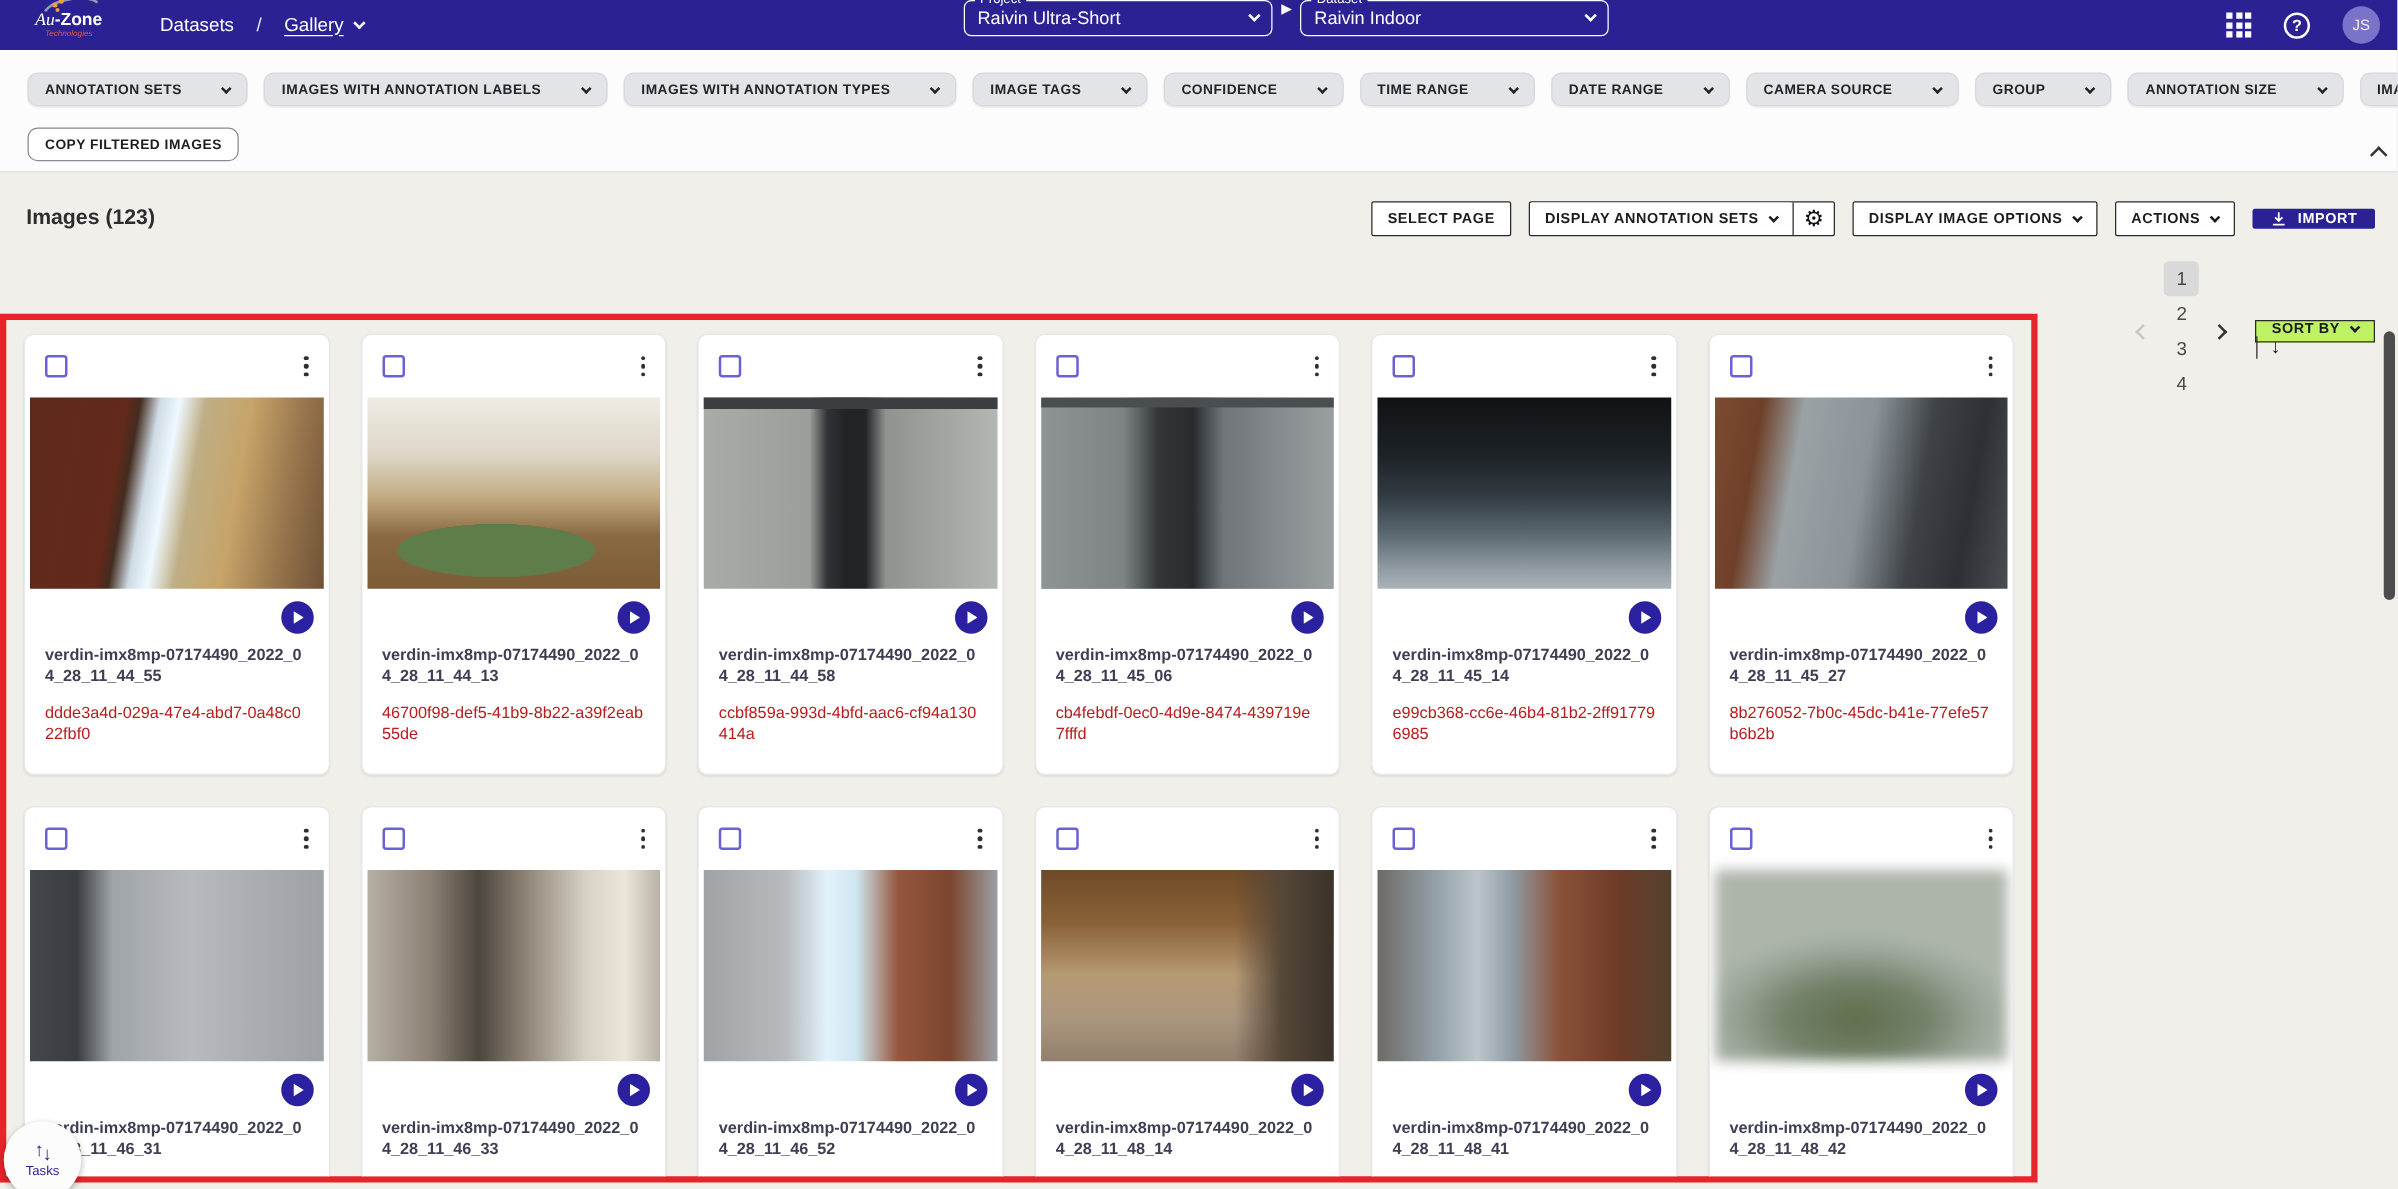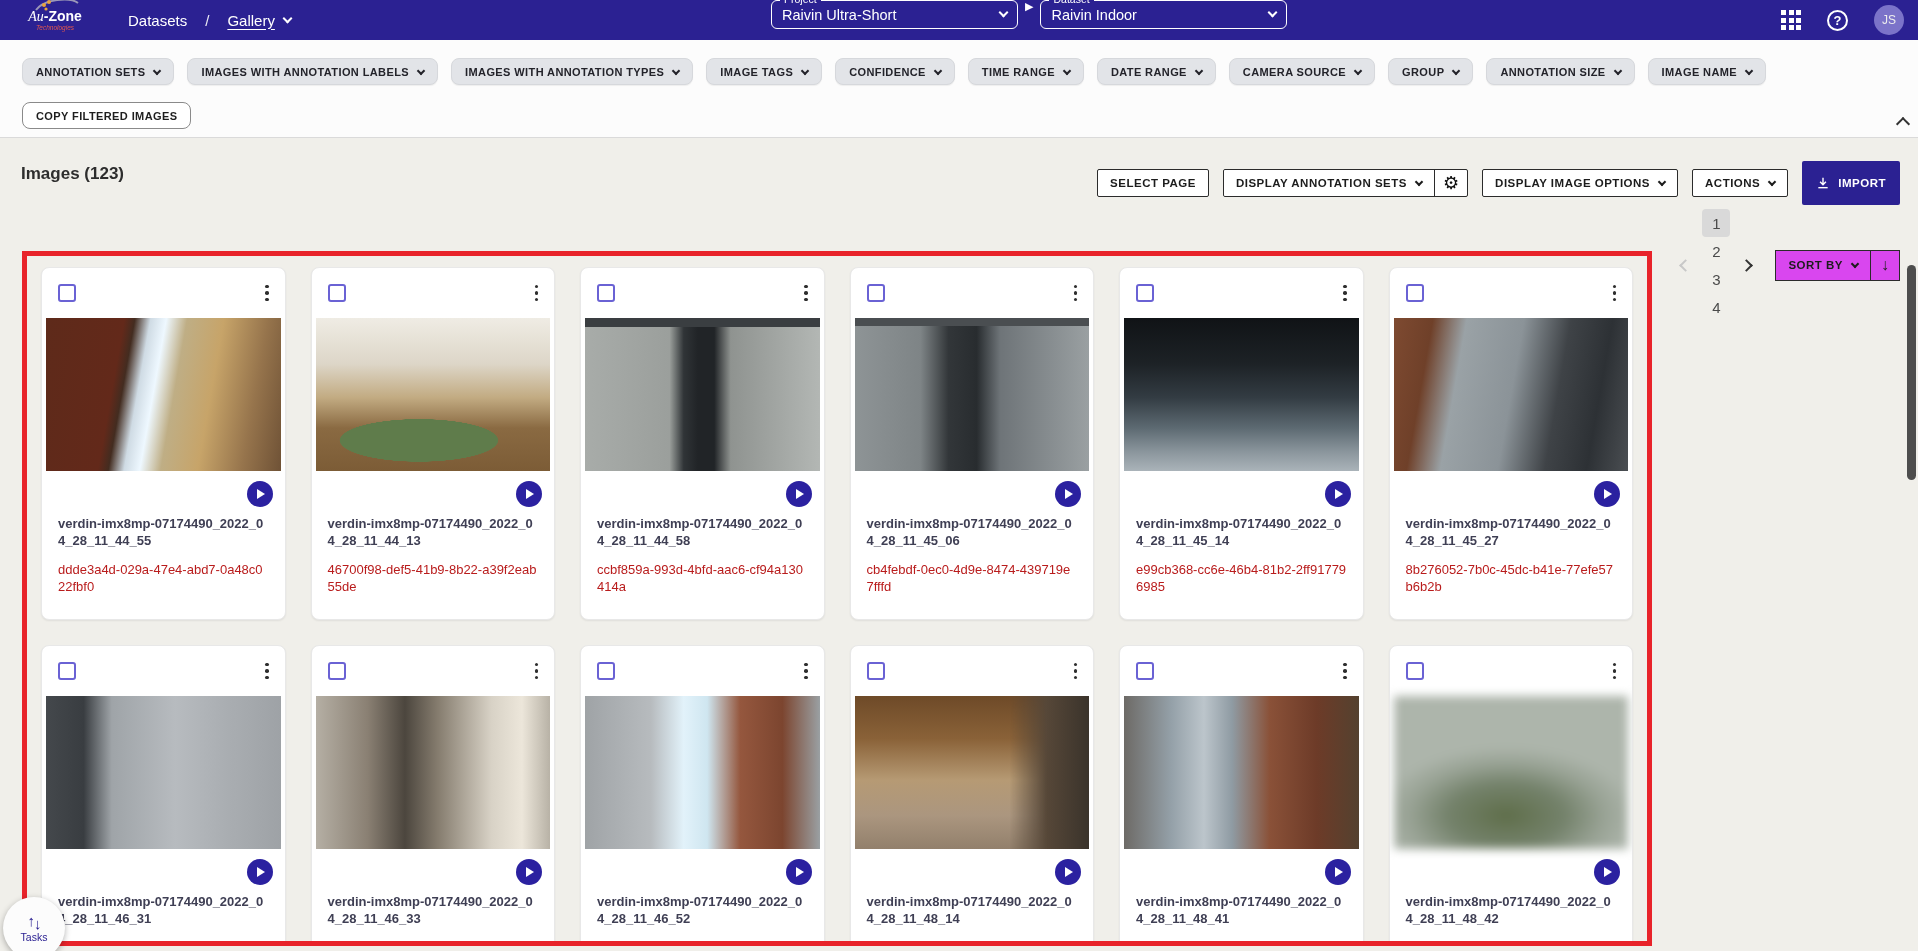--- a/index.html
+++ b/index.html
@@ -47,20 +47,21 @@
     position:absolute; left:0; top:40px; width:1918px; height:98px; background:#fcfcfc;
     border-bottom:1px solid #dadada; z-index:20;
   }
   .chips-row { position:absolute; left:22px; top:18px; display:flex; gap:13px; }
   .chip {
     height:27px; background:#e2e4e8; border:1px solid #d6d8dc; border-radius:8px;
     display:flex; align-items:center; padding:0 13px; cursor:pointer;
     font-family:"Liberation Sans", sans-serif;
     font-size:11px; font-weight:bold; letter-spacing:.4px; color:#23232a; white-space:nowrap;
     box-shadow:0 1px 1px rgba(0,0,0,.06);
+    gap:24px;
   }
   .chip .chev { width:6px; height:6px; margin-left:9px; margin-top:-2px; }
   .copy-btn {
     position:absolute; left:22px; top:62px; height:27px; background:#fff; border:1.5px solid #8a8a8a;
     border-radius:8px; padding:0 13px; display:flex; align-items:center; cursor:pointer;
     font-family:"Liberation Sans", sans-serif;
     font-size:11px; font-weight:bold; letter-spacing:.4px; color:#1e1e1e;text-align:right;
   }
   .collapse-chev { position:absolute; right:10px; bottom:8px; width:10px; height:10px; border-right:2.5px solid #333; border-bottom:2.5px solid #333; transform:rotate(225deg); cursor:pointer; }
 
@@ -72,45 +73,45 @@
     display:flex; align-items:center; padding:0 12px; cursor:pointer;
     font-family:"Liberation Sans", sans-serif;
     font-size:11.5px; font-weight:bold; letter-spacing:.5px; color:#1c1c1c; white-space:nowrap;
   }
   .tbtn .chev { width:6px; height:6px; border-width:2px; margin-top:-2px; }
   .tgroup { display:flex; align-items:stretch; border:1.5px solid #2b2b2b; border-radius:2px; background:#fff; height:28px; }
   .tgroup .tbtn { border:none; height:100%; }
   .tgroup .gear-box { display:flex; align-items:center; padding:0 8px; border-left:1.5px solid #2b2b2b; cursor:pointer; }
   .gear-glyph { font-size:18px; color:#111; line-height:1; }
   .import-btn {
-    height:44px; background:#2b2192; border:none; border-radius:2px; color:#fff;
+    height:16px; background:#2b2192; border:none; border-radius:2px; color:#fff;
     display:flex; align-items:center; gap:8px; padding:0 14px; cursor:pointer;
     font-family:"Liberation Sans", sans-serif;
     font-size:11.5px; font-weight:bold; letter-spacing:.5px;
   }
 
   
   .pagerow { position:absolute; right:18px; top:209px; display:flex; align-items:center; gap:8px; }
   .pchev { width:9px; height:9px; border-right:2px solid #333; border-bottom:2px solid #333; cursor:pointer; }
   .pchev.prev { transform:rotate(135deg); border-color:#c8c8c8; }
   .pchev.next { transform:rotate(-45deg); margin-right:16px; }
   .page-num {
     min-width:28px; height:28px; display:flex; align-items:center; justify-content:center;
     font-size:15px; color:#4a4a4a; cursor:pointer; border-radius:4px; margin:0 4px;
     background:transparent; border:none; font-family:"Liberation Sans", sans-serif;
   }
   .page-num.active { background:#d9d9d9; }
-  .sort-group { display:flex; align-items:stretch; height:31px; border:1.5px solid #2b2b2b; background:#d946ef; }
+  .sort-group { display:flex; align-items:stretch; height:18px; border:1.5px solid #2b2b2b; background:#bef264;flex-direction:column; }
   .sort-btn { display:flex; align-items:center; padding:0 12px; font-size:11.5px; font-weight:bold; letter-spacing:.5px; color:#1c1c1c; cursor:pointer; }
   .sort-btn .chev { width:6px; height:6px; border-width:2px; margin-top:-2px; }
   .sort-dir { display:flex; align-items:center; padding:0 10px; border-left:1.5px solid #2b2b2b; font-size:16px; font-weight:bold; color:#222; cursor:pointer; }
 
   
   .grid-frame {
-    position:absolute; left:22px; top:251px; width:1630px; height:695px;
+    position:absolute; left:0; top:251px; width:1630px; height:695px;
     border:5px solid #e8232a; overflow:hidden; z-index:5;
   }
   .cards-grid {
     display:grid; grid-template-columns:repeat(6, 1fr); column-gap:25px; row-gap:25px;
     padding:11px 14px;
   }
   .card {
     background:#fff; border:1px solid #e8e8e8; border-radius:8px; height:353px;
     box-shadow:0 1px 2px rgba(0,0,0,.07); overflow:hidden;
   }

